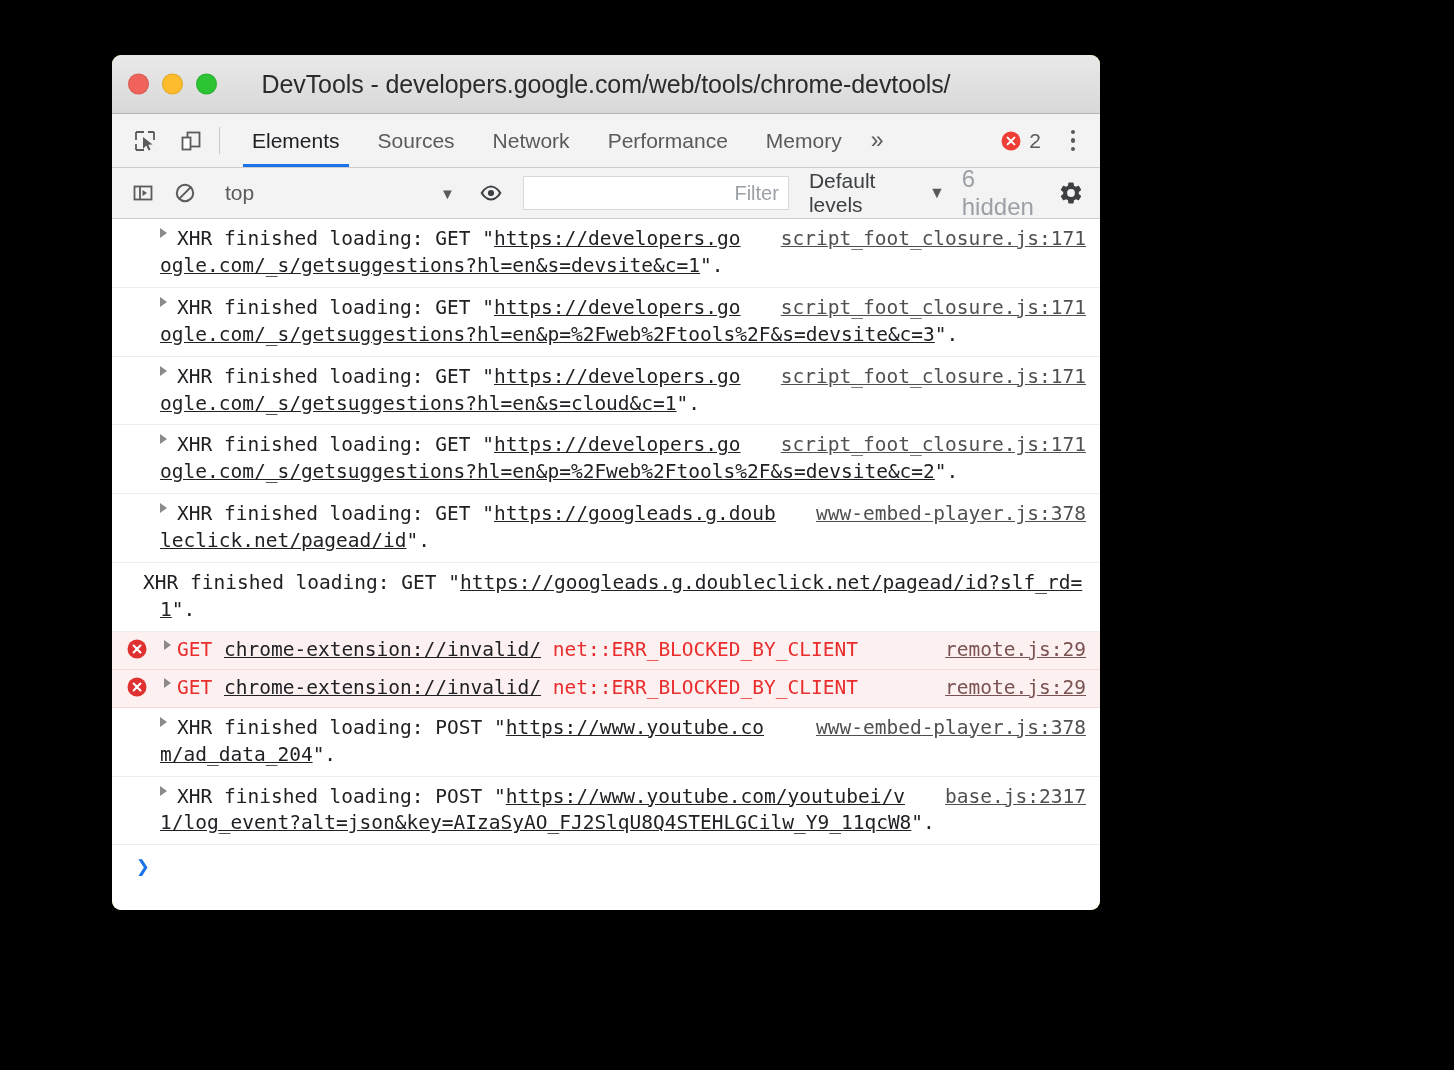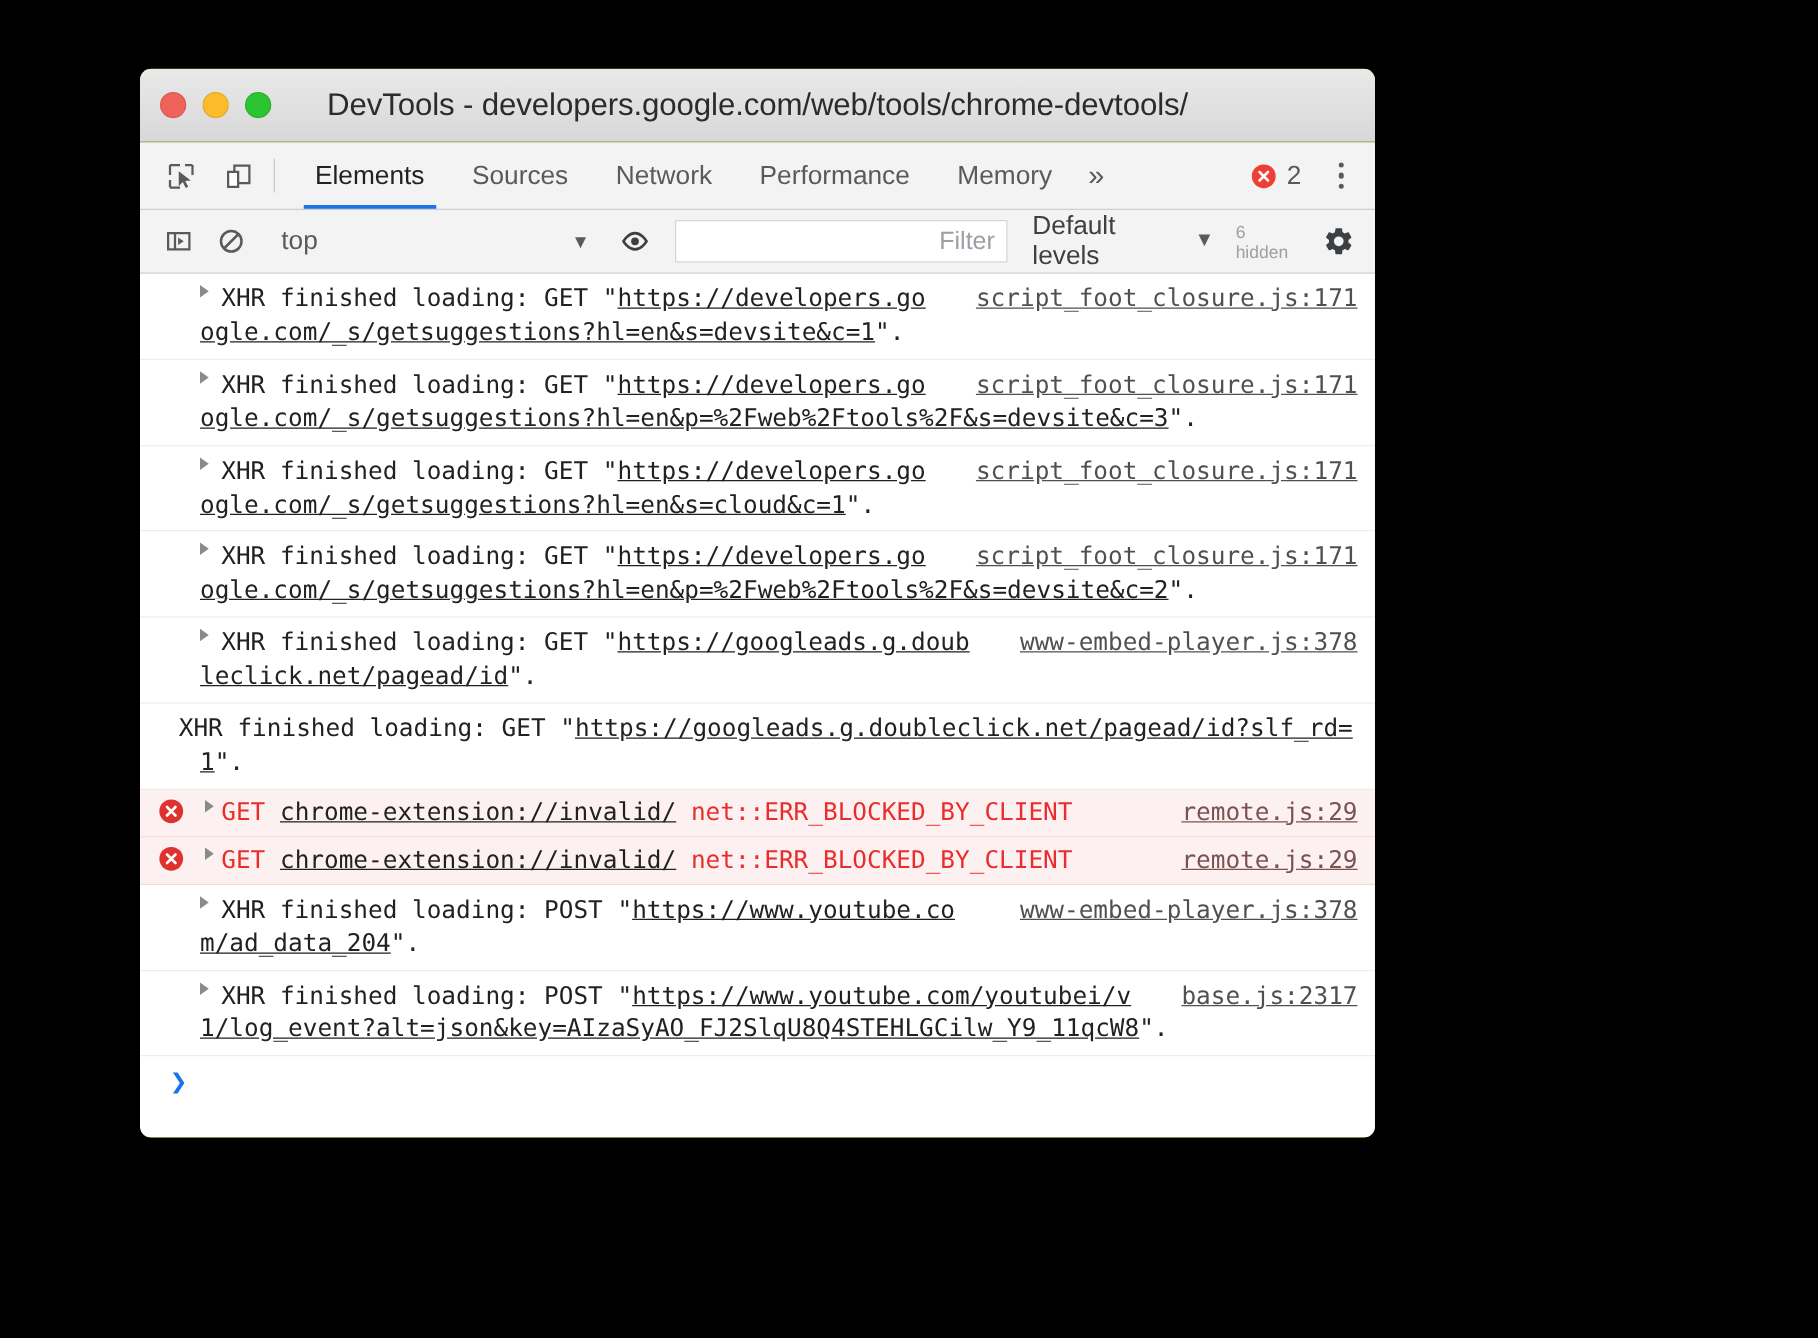--- a/index.html
+++ b/index.html
@@ -223,21 +223,21 @@
     cursor: pointer;
   }
   .levels .label { font-size: 21px; color: #3c4043; }
   .fb-right {
     margin-left: auto;
     display: flex;
     align-items: center;
     padding-right: 12px;
   }
   .hidden-count {
-    font-size: 14px;
+    font-size: 24px;
     color: #9aa0a6;
     padding: 0 16px 0 16px;
     cursor: pointer;
   }
 
   
   #console {
     flex: 1 1 auto;
     background: #ffffff;
     overflow: hidden;

